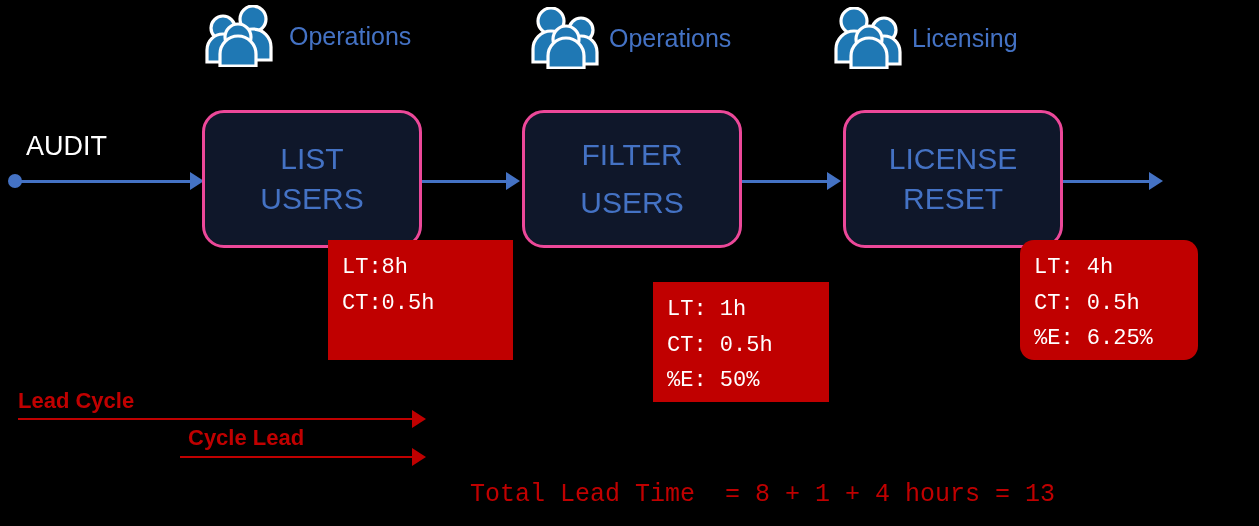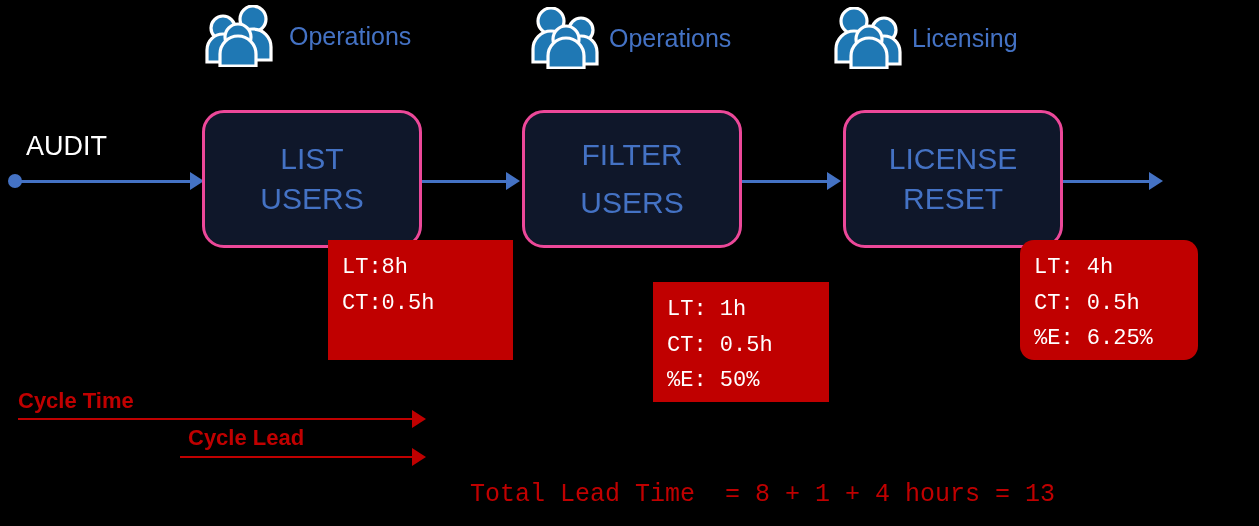--- a/index.html
+++ b/index.html
@@ -185,21 +185,21 @@
     <div>CT: 0.5h</div>
     <div>%E: 50%</div>
   </div>
 
   <div class="abs metric-box" style="left:1020px;top:240px;width:178px;height:120px;border-radius:14px;">
     <div>LT: 4h</div>
     <div>CT: 0.5h</div>
     <div>%E: 6.25%</div>
   </div>
 
-  <div class="abs red-label" style="left:18px;top:388px;">Cycle Time</div>
+  <div class="abs red-label" style="left:18px;top:388px;">Lead Cycle</div>
   <div class="abs red-line" style="left:18px;top:418px;width:398px;"></div>
   <div class="abs arrowhead-red" style="left:412px;top:410px;"></div>
 
   <div class="abs red-label" style="left:188px;top:425px;">Cycle Lead</div>
   <div class="abs red-line" style="left:180px;top:456px;width:236px;"></div>
   <div class="abs arrowhead-red" style="left:412px;top:448px;"></div>
 
   <div class="abs summary" style="left:470px;top:400px;">
     <div>Total Lead Time  = 8 + 1 + 4 hours = 13</div>
     

